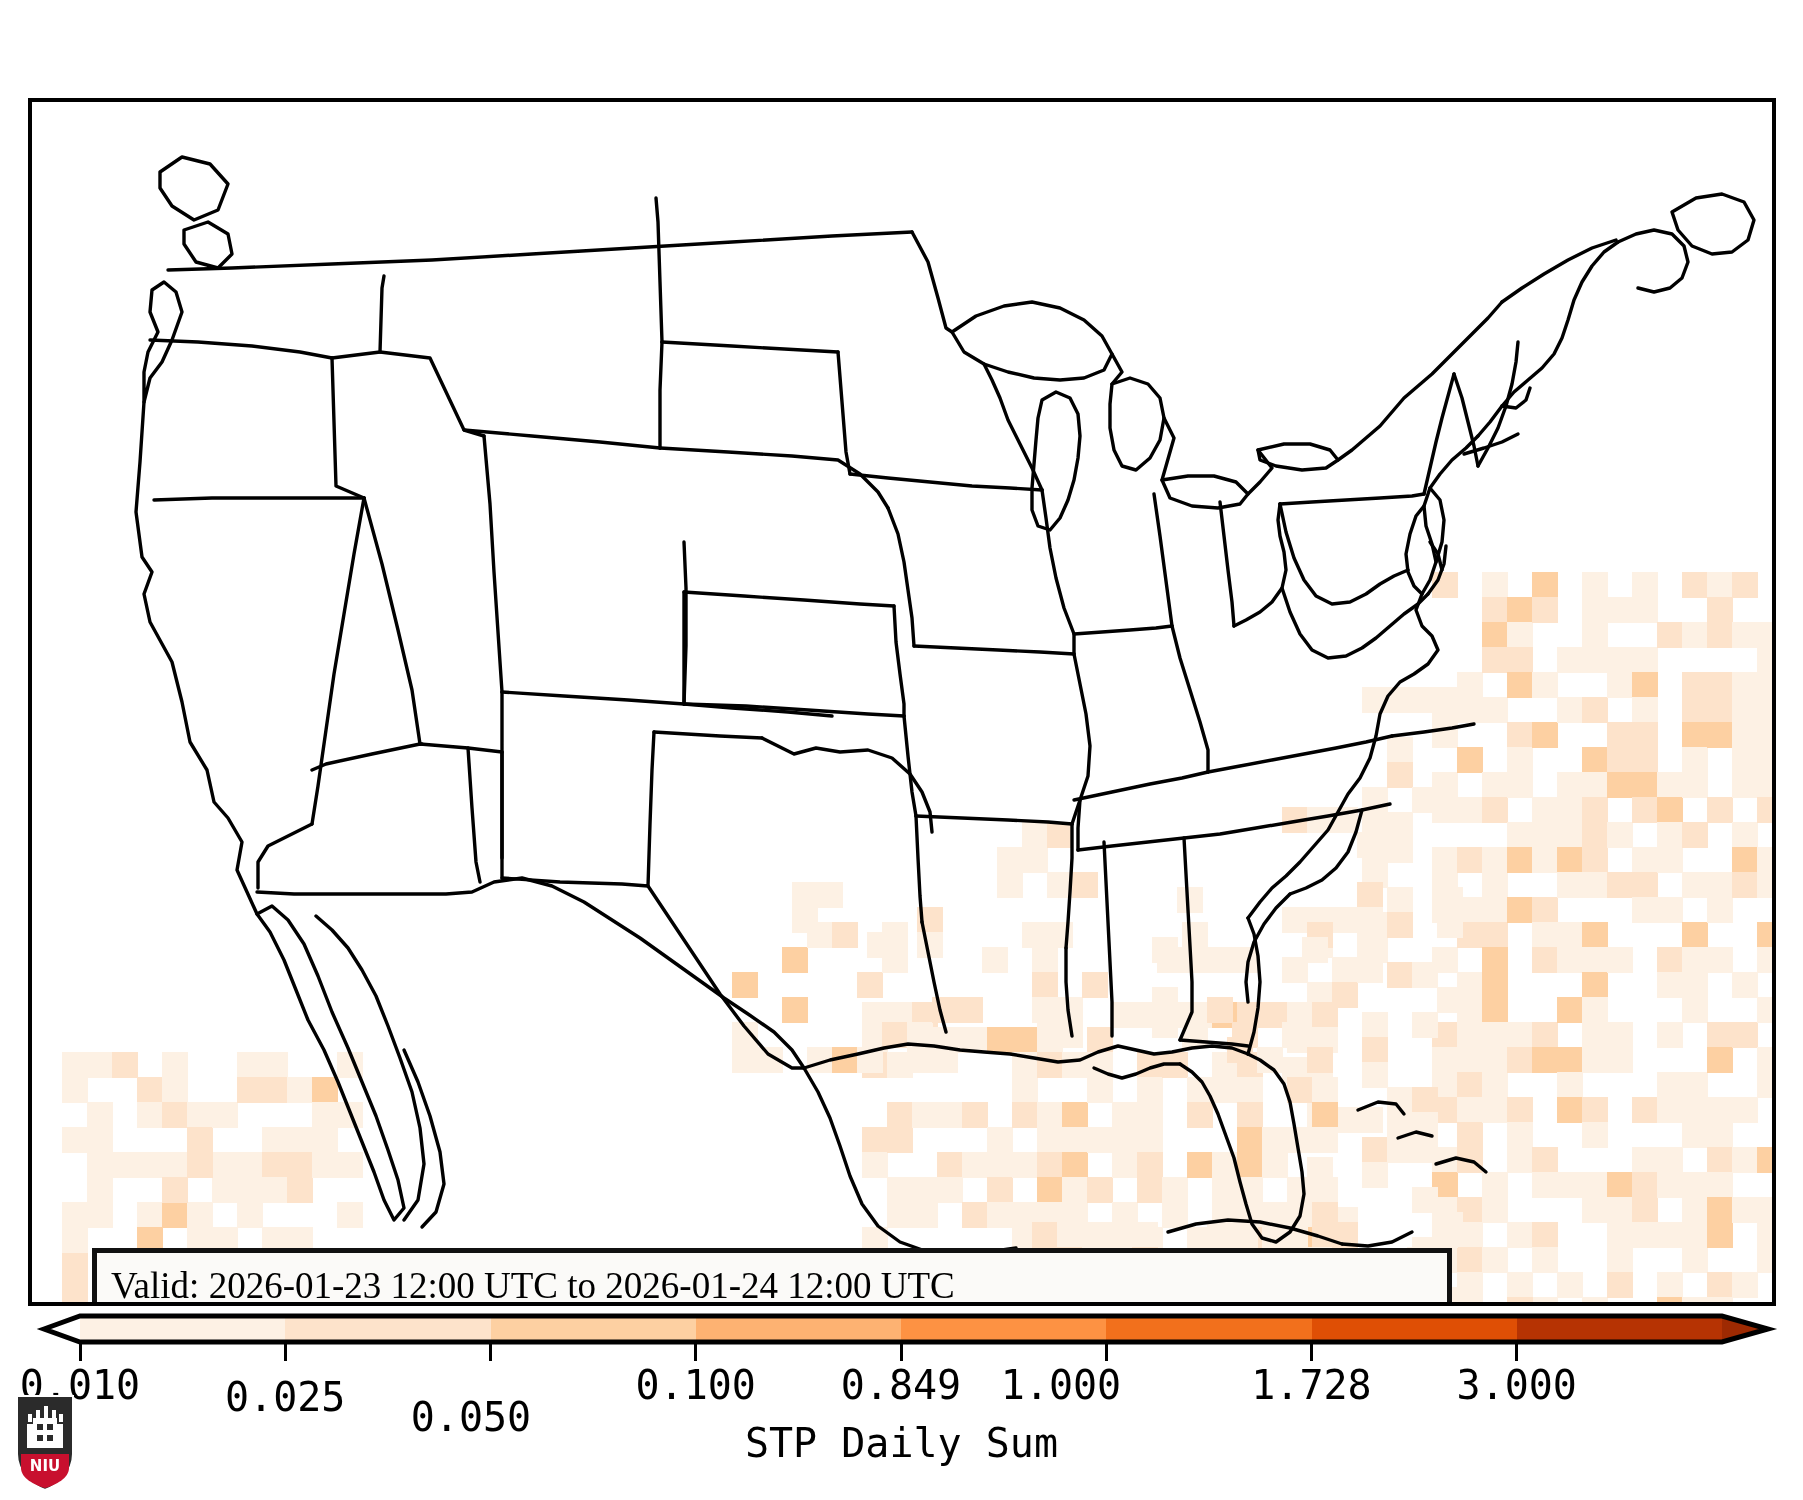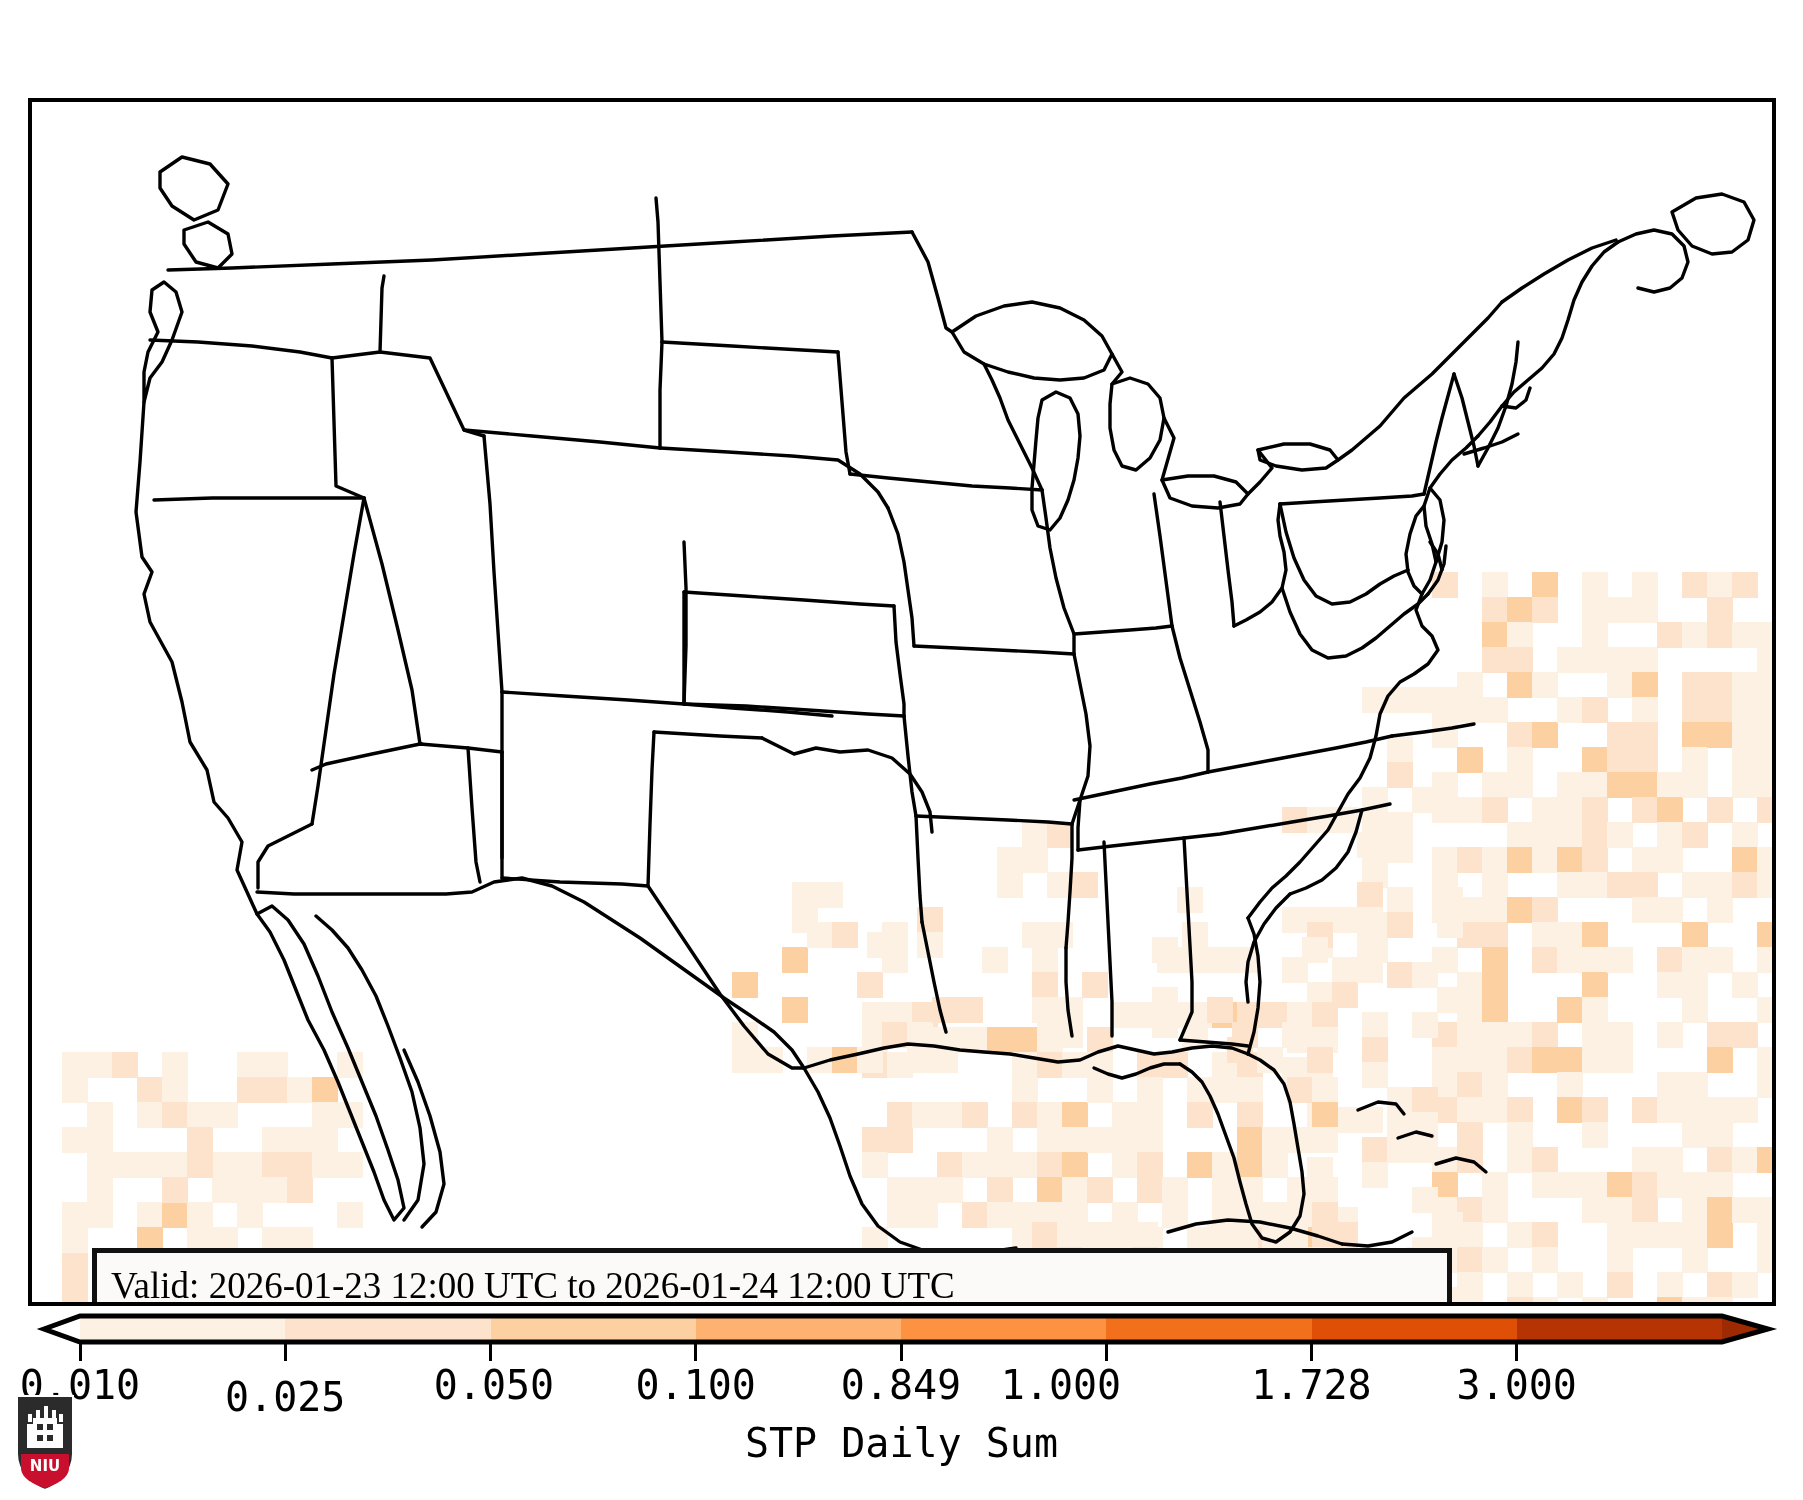--- a/index.html
+++ b/index.html
@@ -981,21 +981,21 @@
       <div class="tickmark" style="left: 489px;"></div>
       <div class="tickmark" style="left: 694.25px;"></div>
       <div class="tickmark" style="left: 899.5px;"></div>
       <div class="tickmark" style="left: 1104.75px;"></div>
       <div class="tickmark" style="left: 1310px;"></div>
       <div class="tickmark" style="left: 1515.25px;"></div>
     </div>
   <div id="cbar-labels">
       <div class="cbar-label" style="left: 80px;">0.010</div>
       <div class="cbar-label" style="left: 285.25px; margin-top: 12px;">0.025</div>
-      <div class="cbar-label" style="left: 494px;">0.050</div>
+      <div class="cbar-label" style="left: 471px; margin-top: 32px;">0.050</div>
       <div class="cbar-label" style="left: 695.75px;">0.100</div>
       <div class="cbar-label" style="left: 901px;">0.849</div>
       <div class="cbar-label" style="left: 1061px;">1.000</div>
       <div class="cbar-label" style="left: 1311.5px;">1.728</div>
       <div class="cbar-label" style="left: 1516.75px;">3.000</div>
     </div>
   <div id="cbar-axis-label">STP Daily Sum</div>
 
   <svg id="niu-logo" viewBox="0 0 62 100">
     <path d="M3,4 L59,4 L59,62 C59,82 42,94 31,98 C20,94 3,82 3,62 Z" fill="#2b2b2b" stroke="#ffffff" stroke-width="2"></path>

